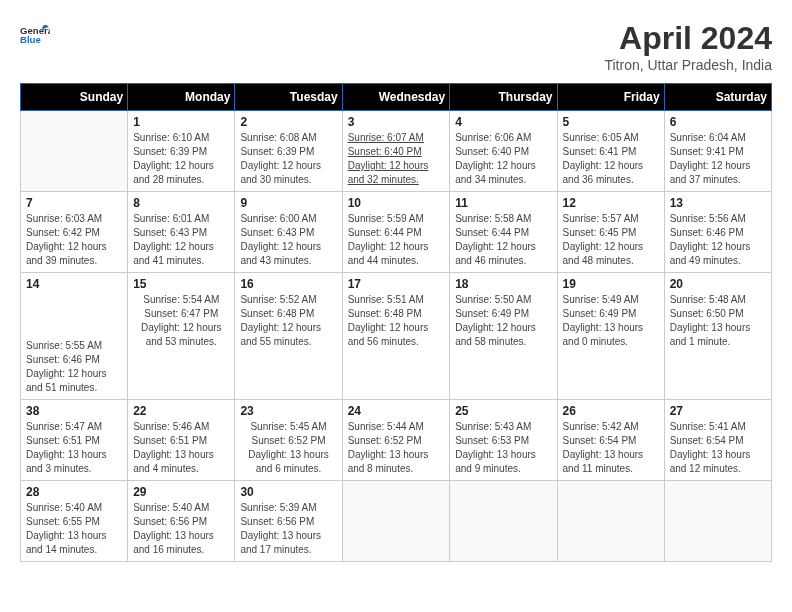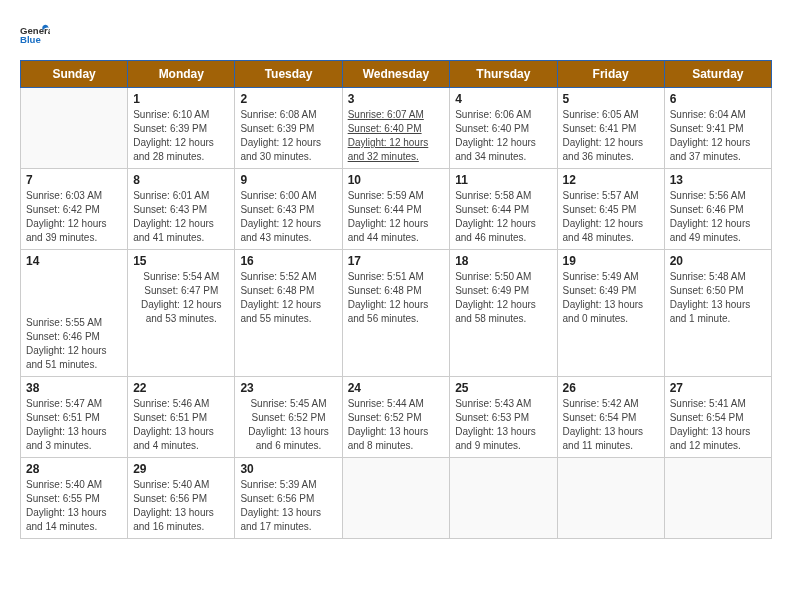--- a/index.html
+++ b/index.html
@@ -31,24 +31,24 @@
     .sub-title {
       font-size: 14px;
       color: #555;
     }
     table {
       width: 100%;
       border-collapse: collapse;
       font-size: 11px;
     }
     thead tr th {
-      background-color: #a16207;
+      background-color: #000000;
       color: #fff;
       padding: 6px 4px;
-      text-align: center;
+      text-align: right;
       font-size: 12px;
       font-weight: bold;
       border: 1px solid #2962b0;
     }
     tbody tr td {
       border: 1px solid #ccc;
       padding: 4px 5px;
       vertical-align: top;
       width: 108px;
       min-height: 70px;
@@ -90,20 +90,24 @@
 <div class="header-area">
   <div class="logo-wrapper">
     <div class="logo-line">
       <svg class="logo-icon" viewBox="0 0 50 40" xmlns="http://www.w3.org/2000/svg">
         <text x="0" y="18" font-family="Arial" font-size="16" font-weight="bold" fill="#333">General</text>
         <path d="M38 5 Q45 0 48 8 Q42 6 38 12 Q36 8 38 5Z" fill="#1a6fc4"></path>
         <text x="0" y="34" font-family="Arial" font-size="16" font-weight="bold" fill="#1a6fc4">Blue</text>
       </svg>
     </div>
   </div>
+  <div class="title-area">
+    <div class="main-title">April 2024</div>
+    <div class="sub-title">Titron, Uttar Pradesh, India</div>
+  </div>
 </div>
 
 <table>
   <thead>
     <tr>
     <th>Sunday</th>
         <th>Monday</th>
         <th>Tuesday</th>
         <th>Wednesday</th>
         <th>Thursday</th>

